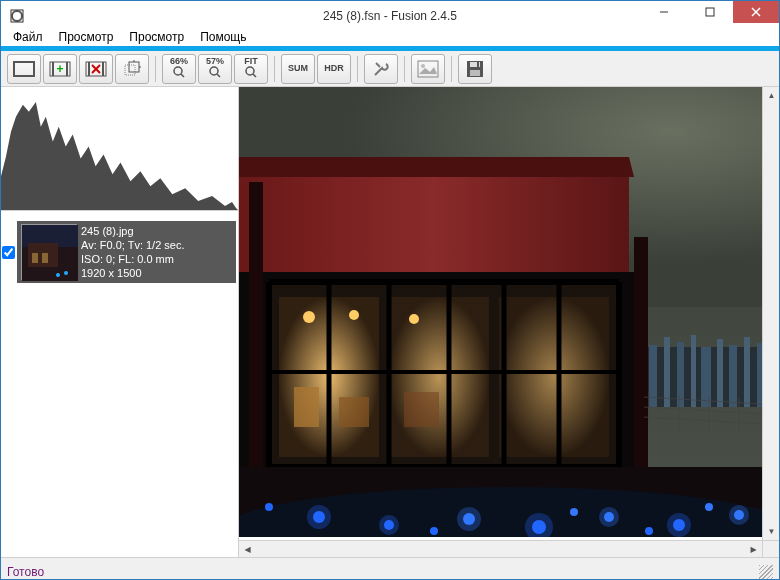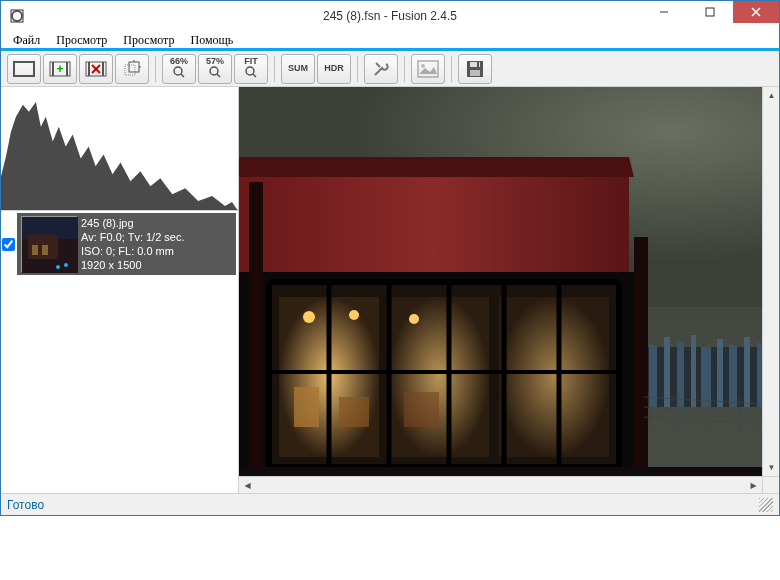--- a/index.html
+++ b/index.html
@@ -1,48 +1,48 @@
 <!DOCTYPE html>
 <html><head>
 <meta charset="utf-8">
 <style>
   * { box-sizing: border-box; margin: 0; padding: 0; }
   html, body { width: 780px; height: 580px; font-family: "Segoe UI", Tahoma, sans-serif; font-size: 12px; overflow: hidden; background: #fff; }
-  .window { width: 780px; height: 516px; border: 1px solid #2e7ab8; display: flex; flex-direction: column; background: #f0f0f0; }
+  .window { width: 780px; height: 580px; border: 1px solid #2e7ab8; display: flex; flex-direction: column; background: #f0f0f0; }
   .titlebar { height: 30px; background: #fff; display: flex; align-items: center; color: #333; position: relative; }
   .titlebar .app-icon { width: 16px; height: 16px; margin: 0 8px; }
   .titlebar .title { position: absolute; left: 0; right: 0; text-align: center; font-size: 12px; color: #333; pointer-events: none; }
   .titlebar .controls { margin-left: auto; display: flex; height: 100%; }
   .titlebar .controls .ctl { width: 46px; height: 22px; display: flex; align-items: center; justify-content: center; font-size: 10px; color: #000; }
   .titlebar .controls .close { background: #c75050; color: #fff; width: 46px; height: 22px; }
-  .menubar { height: 20px; background: #fff; display: flex; align-items: flex-start; padding: 0 4px; border-bottom: 3px solid #0ea5e9; font-family: Liberation Serif, serif; }
+  .menubar { height: 20px; background: #fff; display: flex; align-items: flex-end; padding: 0 4px; border-bottom: 5px solid #0ea5e9; }
   .menubar .menu-item { padding: 2px 8px; cursor: default; }
   .toolbar { height: 36px; background: #f0f0f0; display: flex; align-items: center; padding: 2px 6px; gap: 2px; border-bottom: 1px solid #d0d0d0; }
   .toolbar .btn { width: 34px; height: 30px; border: 1px solid #b0b0b0; border-radius: 3px; background: linear-gradient(#fdfdfd,#e8e8e8); display: flex; align-items: center; justify-content: center; font-size: 9px; font-weight: bold; color: #444; }
   .toolbar .sep { width: 1px; height: 26px; background: #c0c0c0; margin: 0 4px; }
   .toolbar .lbl { font-size: 9px; font-weight: bold; line-height: 9px; text-align: center; }
   .content { flex: 1; display: flex; min-height: 0; }
   .sidebar { width: 238px; background: #fff; display: flex; flex-direction: column; border-right: 1px solid #d0d0d0; }
   .histogram { height: 124px; border-bottom: 1px solid #d0d0d0; position: relative; background: #fff; }
   .histogram svg { width: 100%; height: 100%; }
-  .thumb-list { flex: 1; background: #fff; padding-top: 2px; }
+  .thumb-list { flex: 1; background: #fff; padding-top: 10px; }
   .thumb-item { display: flex; align-items: flex-start; gap: 4px; padding: 3px 4px; background: #585858; margin: 0 2px; }
   .thumb-check { width: 14px; display: flex; align-items: center; justify-content: center; height: 62px; background: #fff; }
   .thumb-img { width: 56px; height: 56px; background: linear-gradient(180deg,#1a1a30 0%, #1a1a30 40%, #553322 40%, #221818 100%); border: 1px solid #999; flex-shrink: 0; position: relative; }
   .thumb-meta { color: #fff; font-size: 11px; line-height: 14px; }
   .viewer { flex: 1; display: flex; flex-direction: column; background: #fff; min-width: 0; }
   .viewer-canvas { flex: 1; position: relative; overflow: hidden; }
   .viewer-canvas .scene { position: absolute; inset: 0; }
   .scrollbar-v { width: 17px; background: #f0f0f0; border-left: 1px solid #d0d0d0; position: absolute; right: 0; top: 0; bottom: 17px; display: flex; flex-direction: column; }
   .scrollbar-h { height: 17px; background: #f0f0f0; border-top: 1px solid #d0d0d0; position: absolute; left: 0; right: 17px; bottom: 0; display: flex; }
   .scroll-arrow { width: 17px; height: 17px; display: flex; align-items: center; justify-content: center; font-size: 8px; color: #555; background: #f0f0f0; }
   .scroll-track-v { flex: 1; background: #f0f0f0; }
   .scroll-track-h { flex: 1; background: #f0f0f0; }
   .scroll-corner { width: 17px; height: 17px; position: absolute; right: 0; bottom: 0; background: #f0f0f0; border-left: 1px solid #d0d0d0; border-top: 1px solid #d0d0d0; }
-  .statusbar { height: 22px; border-top: 1px solid #d0d0d0; background: #f0f0f0; display: flex; align-items: center; padding: 8px 6px; font-size: 12px; color: #0369a1; }
+  .statusbar { height: 22px; border-top: 1px solid #d0d0d0; background: #f0f0f0; display: flex; align-items: flex-end; padding: 0 6px; font-size: 12px; color: #701a75; }
   .resize-grip { margin-left: auto; width: 14px; height: 14px; background: repeating-linear-gradient(135deg,#aaa 0 1px, transparent 1px 3px); }
 </style>
 </head>
 <body>
 
 <div class="window">
 
   <div class="titlebar">
     <span class="app-icon">
       <svg viewBox="0 0 16 16">

